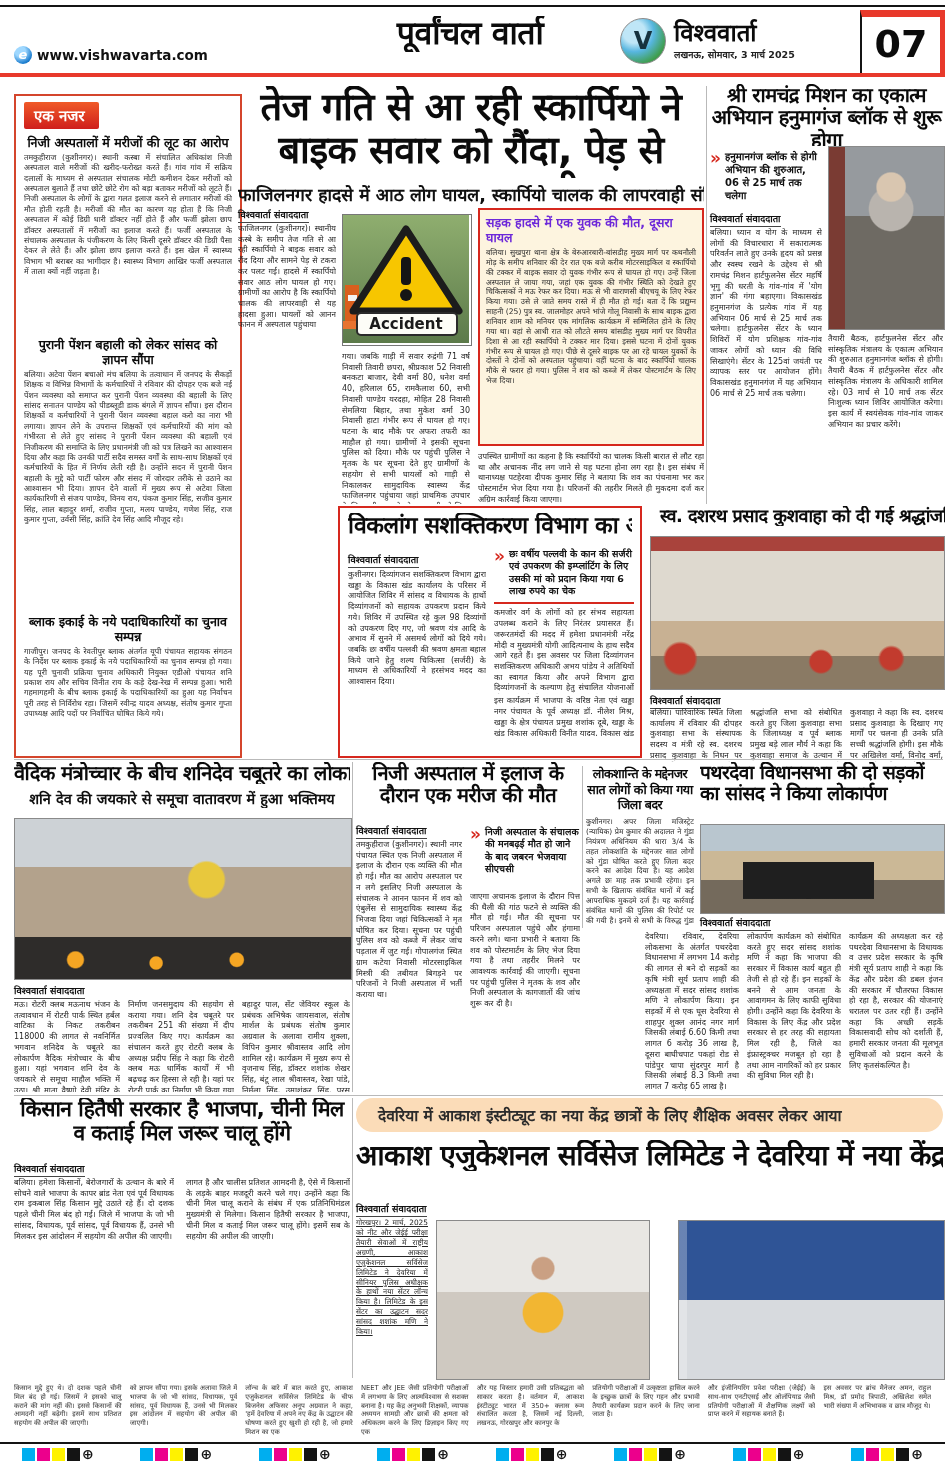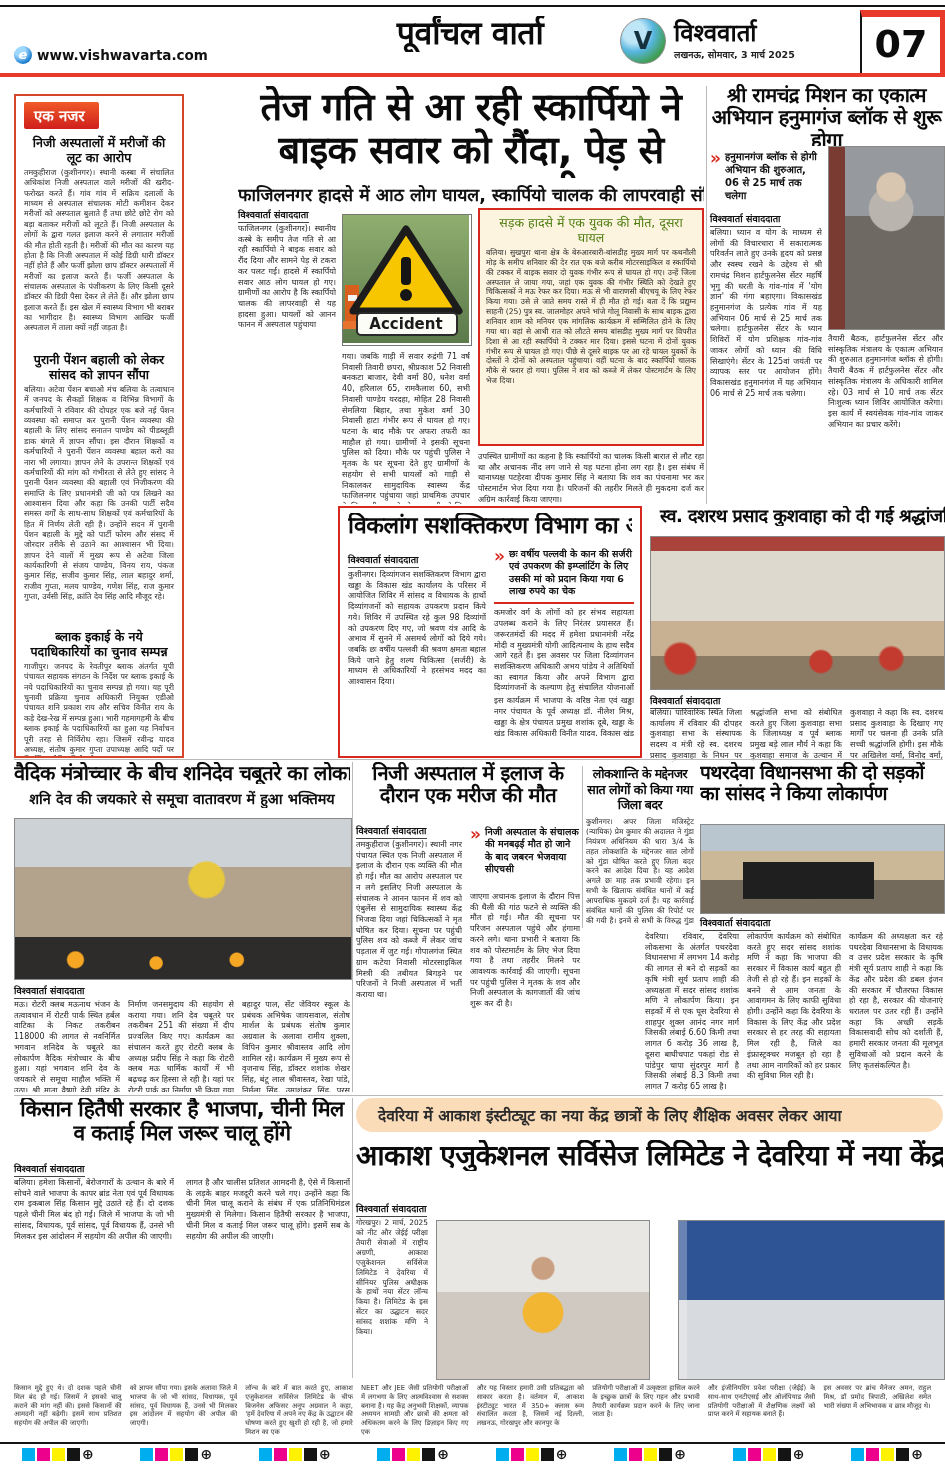--- a/index.html
+++ b/index.html
@@ -24,35 +24,35 @@
   .logo-globe{width:44px;height:44px;border-radius:50%;
       background:radial-gradient(circle at 30% 30%,#bfe6f7 0 25%,#57b6e0 45%,#3f9e4f 75%,#2c7f3e 100%);
       border:1px solid #8b8b8b;color:#16323f;font-weight:bold;font-size:24px;text-align:center;line-height:44px;}
   .masthead-name{font-size:24px;font-weight:bold;color:#0b0b0b;line-height:1.05;white-space:nowrap;}
   .edition{font-size:9.5px;font-weight:bold;color:#222;margin-top:2px;white-space:nowrap;}
   .pagenum-box{top:10px;left:860px;width:78px;height:58px;border-top:7px solid #e8392b;border-right:7px solid #e8392b;
       border-left:2px solid #141414;text-align:center;}
   .pagenum{font-size:38px;font-weight:bold;color:#0b0b0b;line-height:54px;}
 
   
-  .ek-box{top:94px;left:14px;width:170px;height:664px;border:2px solid #d4452c;padding:6px 8px;box-sizing:border-box;overflow:hidden;}
+  .ek-box{top:94px;left:14px;width:228px;height:664px;border:2px solid #d4452c;padding:6px 8px;box-sizing:border-box;overflow:hidden;}
   .ek-label{display:inline-block;background:linear-gradient(180deg,#f05a28,#cf1f1c);color:#fff;font-weight:bold;
       font-size:15px;padding:3px 14px 4px 10px;border-radius:2px;}
   .ek-h{font-size:12.5px;font-weight:bold;color:#0b0b0b;line-height:1.2;margin:6px 0 3px 0;text-align:center;}
   .ek-b{font-size:7.8px;line-height:1.33;text-align:justify;color:#2b2b2b;overflow:hidden;word-break:break-word;}
 
   
   .lead-wrap{top:86px;left:238px;width:466px;height:420px;}
   .lead-h{font-size:38px;text-align:center;white-space:normal;height:92px;overflow:hidden;}
   .lead-sub{font-size:17.5px;font-weight:bold;text-align:center;color:#101010;margin-top:4px;height:24px;overflow:hidden;white-space:nowrap;}
   .lead-col{position:absolute;}
   .accident-img{position:absolute;left:104px;top:128px;width:128px;height:130px;border:1px solid #777;}
   .inset-box{position:absolute;left:240px;top:122px;width:226px;height:238px;border:2px solid #d6281e;background:#fdf4df;
       padding:5px 6px;box-sizing:border-box;overflow:hidden;}
-  .inset-h{font-size:12.5px;font-weight:normal;text-align:center;color:#4d7c0f;line-height:1.2;margin-bottom:3px;}
+  .inset-h{font-size:12.5px;font-weight:bold;text-align:left;color:#6d28d9;line-height:1.2;margin-bottom:3px;}
   .inset-b{font-size:7.6px;line-height:1.3;text-align:justify;color:#2b2b2b;word-break:break-word;}
 
   
   .mission{top:84px;left:710px;width:233px;height:422px;}
   .mission-h{font-size:20px;text-align:center;height:62px;overflow:hidden;}
   .bullet-row{display:flex;gap:4px;}
   .chev{color:#d6281e;font-weight:bold;font-size:17px;line-height:1;}
   .bullet-txt{font-size:10px;font-weight:bold;color:#111;line-height:1.3;}
   .ph{border:1px solid #8a8a8a;background-repeat:no-repeat;background-size:cover;}
   .ph-portrait{background-image:
@@ -285,21 +285,21 @@
     <div class="body-text abs clip" style="left:0;top:80px;width:160px;height:198px;">बलिया। हमेशा किसानों, बेरोजगारों के उत्थान के बारे में सोचने वाले भाजपा के कापर ब्रांड नेता एवं पूर्व विधायक राम इकबाल सिंह किसान मुद्दे उठाते रहे हैं। दो दशक पहले चीनी मिल बंद हो गई। जिले में भाजपा के जो भी सांसद, विधायक, पूर्व सांसद, पूर्व विधायक हैं, उनसे भी मिलकर इस आंदोलन में सहयोग की अपील की जाएगी।</div>
     <div class="body-text abs clip" style="left:172px;top:80px;width:164px;height:198px;">लागत है और चालीस प्रतिशत आमदनी है, ऐसे में किसानों के लड़के बाहर मजदूरी करने चले गए। उन्होंने कहा कि चीनी मिल चालू कराने के संबंध में एक प्रतिनिधिमंडल मुख्यमंत्री से मिलेगा। किसान हितैषी सरकार है भाजपा, चीनी मिल व कताई मिल जरूर चालू होंगे। इसमें सब के सहयोग की अपील की जाएगी।</div>
   </div>
 
   <div class="abs rule-v" style="left:352px;top:1098px;height:280px;"></div>
 
   <div class="abs aak">
     <div class="aak-strip">देवरिया में आकाश इंस्टीट्यूट का नया केंद्र छात्रों के लिए शैक्षिक अवसर लेकर आया</div>
     <div class="hl aak-h" style="margin-top:8px;">आकाश एजुकेशनल सर्विसेज लिमिटेड ने देवरिया में नया केंद्र खोला</div>
     <span class="byline abs" style="left:0;top:104px;">विश्ववार्ता संवाददाता</span>
-    <div class="body-text abs clip" style="left:0;top:120px;width:72px;height:160px;font-size:7.4px;">गोरखपुर। 2 मार्च, 2025 को नीट और जेईई परीक्षा तैयारी सेवाओं में राष्ट्रीय अग्रणी, आकाश एजुकेशनल सर्विसेज लिमिटेड ने देवरिया में सीनियर पुलिस अधीक्षक के हाथों नया सेंटर लॉन्च किया है। लिमिटेड के इस सेंटर का उद्घाटन सदर सांसद शशांक मणि ने किया।</div>
+    <div class="body-text abs clip" style="left:0;top:120px;width:72px;height:160px;font-size:7.4px;text-decoration:underline;">गोरखपुर। 2 मार्च, 2025 को नीट और जेईई परीक्षा तैयारी सेवाओं में राष्ट्रीय अग्रणी, आकाश एजुकेशनल सर्विसेज लिमिटेड ने देवरिया में सीनियर पुलिस अधीक्षक के हाथों नया सेंटर लॉन्च किया है। लिमिटेड के इस सेंटर का उद्घाटन सदर सांसद शशांक मणि ने किया।</div>
     <div class="abs ph ph-ribbon" style="left:80px;top:122px;width:212px;height:158px;"></div>
     <div class="abs ph ph-stage" style="left:322px;top:122px;width:265px;height:158px;"></div>
   </div>
 
   <div class="abs strip">
     <div>किसान मुद्दे हुए थे। दो दशक पहले चीनी मिल बंद हो गई। जिसमें ने इसको चालू कराने की मांग नहीं की। इससे किसानों की आमदनी नहीं बढ़ेगी। इसमें साथ प्रतिशत सहयोग की अपील की जाएगी।</div>
     <div>को ज्ञापन सौंपा गया। इसके अलावा जिले में भाजपा के जो भी सांसद, विधायक, पूर्व सांसद, पूर्व विधायक हैं, उनसे भी मिलकर इस आंदोलन में सहयोग की अपील की जाएगी।</div>
     <div>लॉन्च के बारे में बात करते हुए, आकाश एजुकेशनल सर्विसेज लिमिटेड के चीफ बिजनेस अफिसर अनूप अग्रवाल ने कहा, 'हमें देवरिया में अपने नए केंद्र के उद्घाटन की घोषणा करते हुए खुशी हो रही है, जो हमारे मिशन का एक</div>
     <div>NEET और JEE जैसी प्रतियोगी परीक्षाओं में लगभगा के लिए आत्मविश्वास से सशक्त बनाना है। यह केंद्र अनुभवी शिक्षकों, व्यापक अध्ययन सामग्री और छात्रों की क्षमता को अधिकतम करने के लिए डिज़ाइन किए गए एक</div>
     <div>और यह विस्तार हमारी उसी प्रतिबद्धता को साकार करता है। वर्तमान में, आकाश इंस्टीट्यूट भारत में 350+ क्लास रूम संचालित करता है, जिसमें नई दिल्ली, लखनऊ, गोरखपुर और कानपुर के</div>

